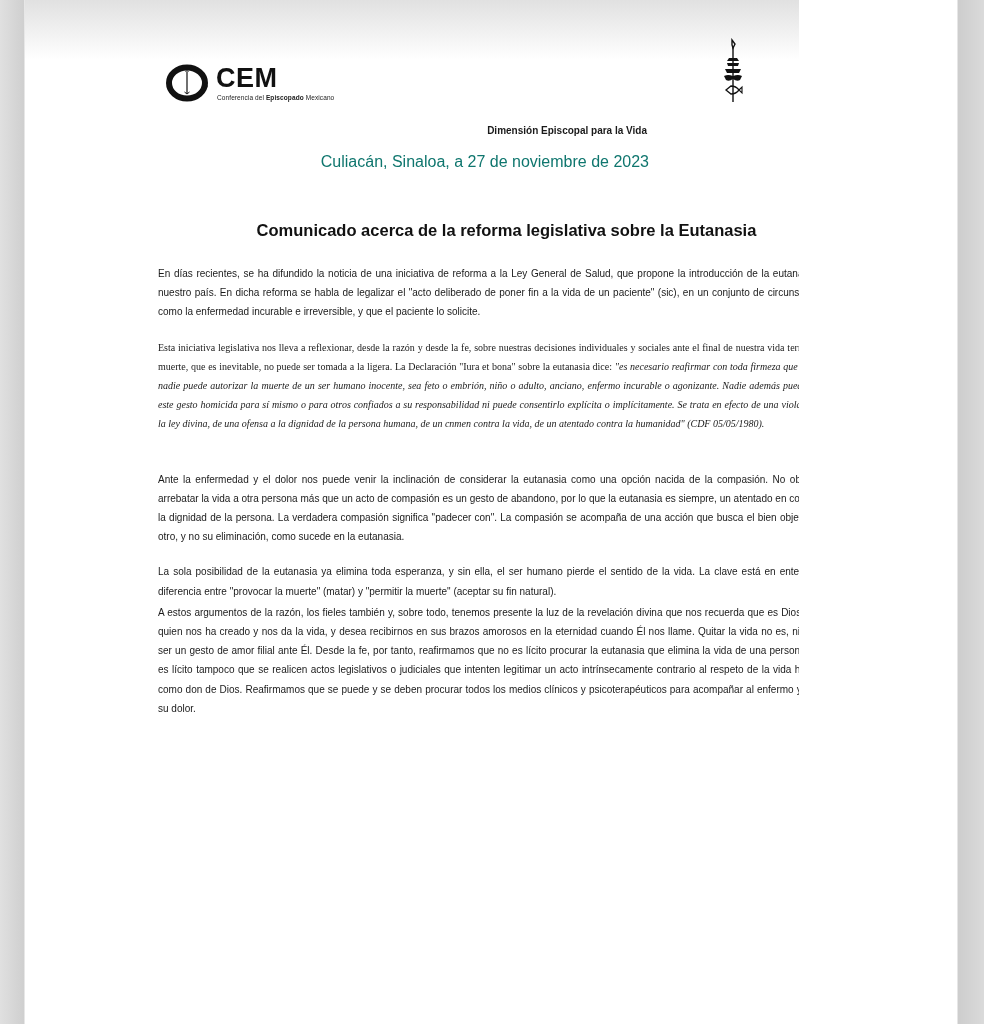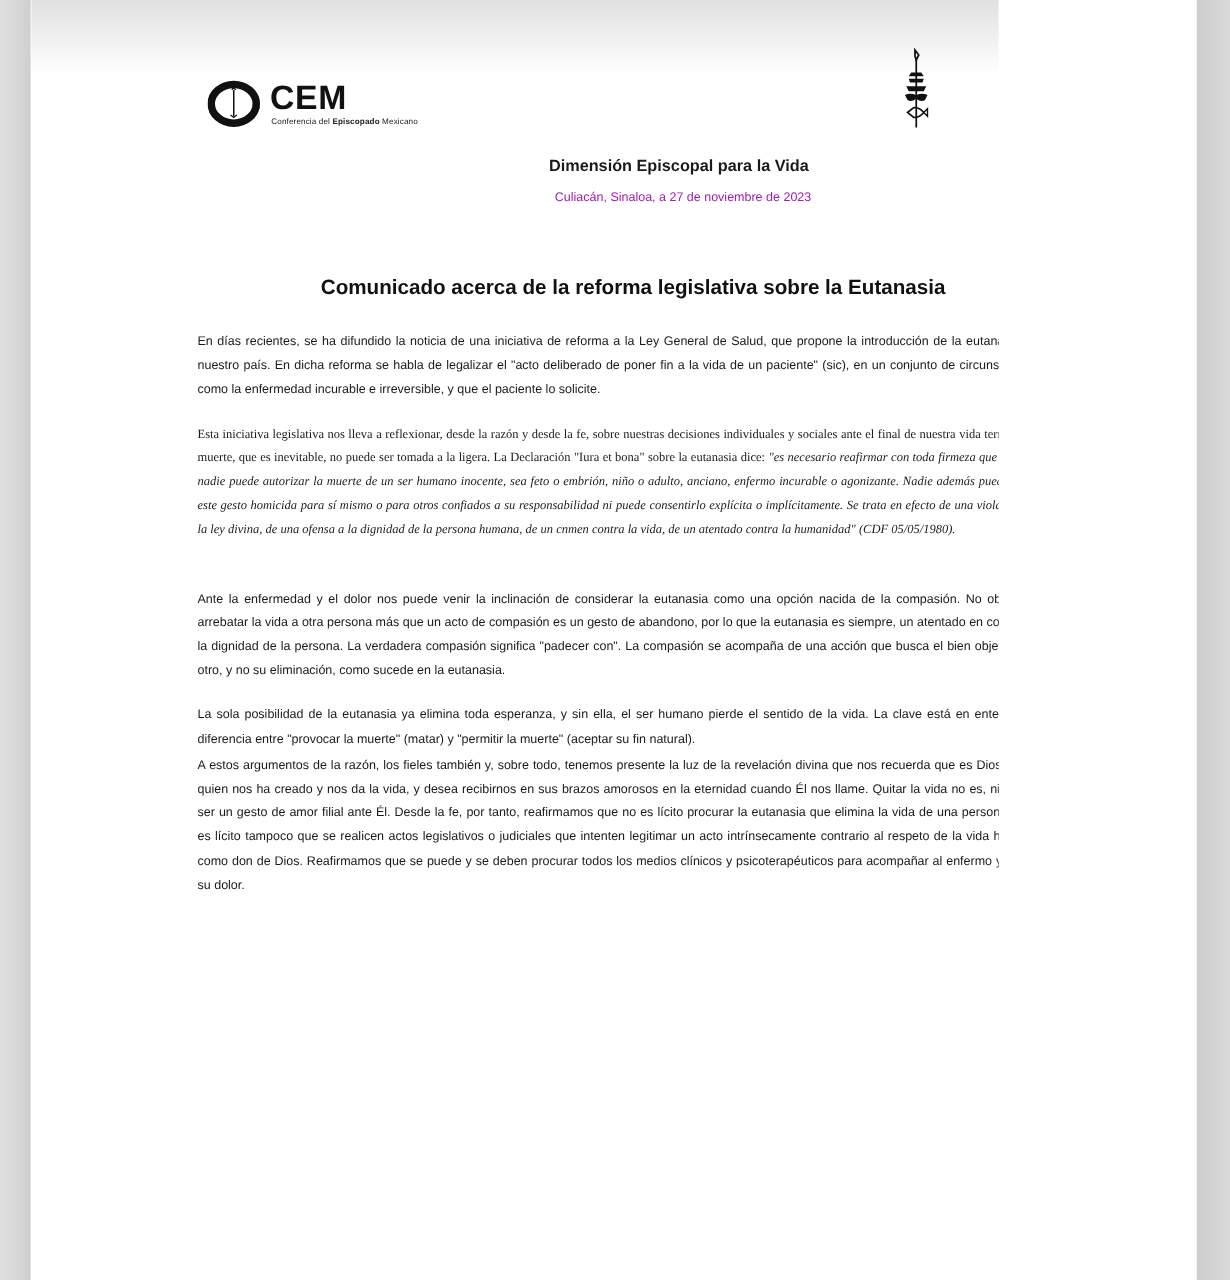--- a/index.html
+++ b/index.html
@@ -74,31 +74,31 @@
       top: 38px;
       width: 26px;
       height: 66px;
     }
     .dimension {
       position: absolute;
       right: 152px;
       top: 125px;
       font-family: "Liberation Sans", sans-serif;
       font-weight: bold;
-      font-size: 13px;
+      font-size: 10px;
       color: #1a1a1a;
       white-space: nowrap;
     }
     .date-line {
       position: absolute;
       right: 150px;
       top: 153px;
       font-family: "Liberation Sans", sans-serif;
-      font-size: 10px;
-      color: #a21caf;
+      font-size: 16px;
+      color: #0f766e;
       white-space: nowrap;
     }
     .doc-title {
       position: absolute;
       left: 0;
       width: 933px;
       top: 221px;
       text-align: center;
       font-family: "Liberation Sans", sans-serif;
       font-weight: bold;

